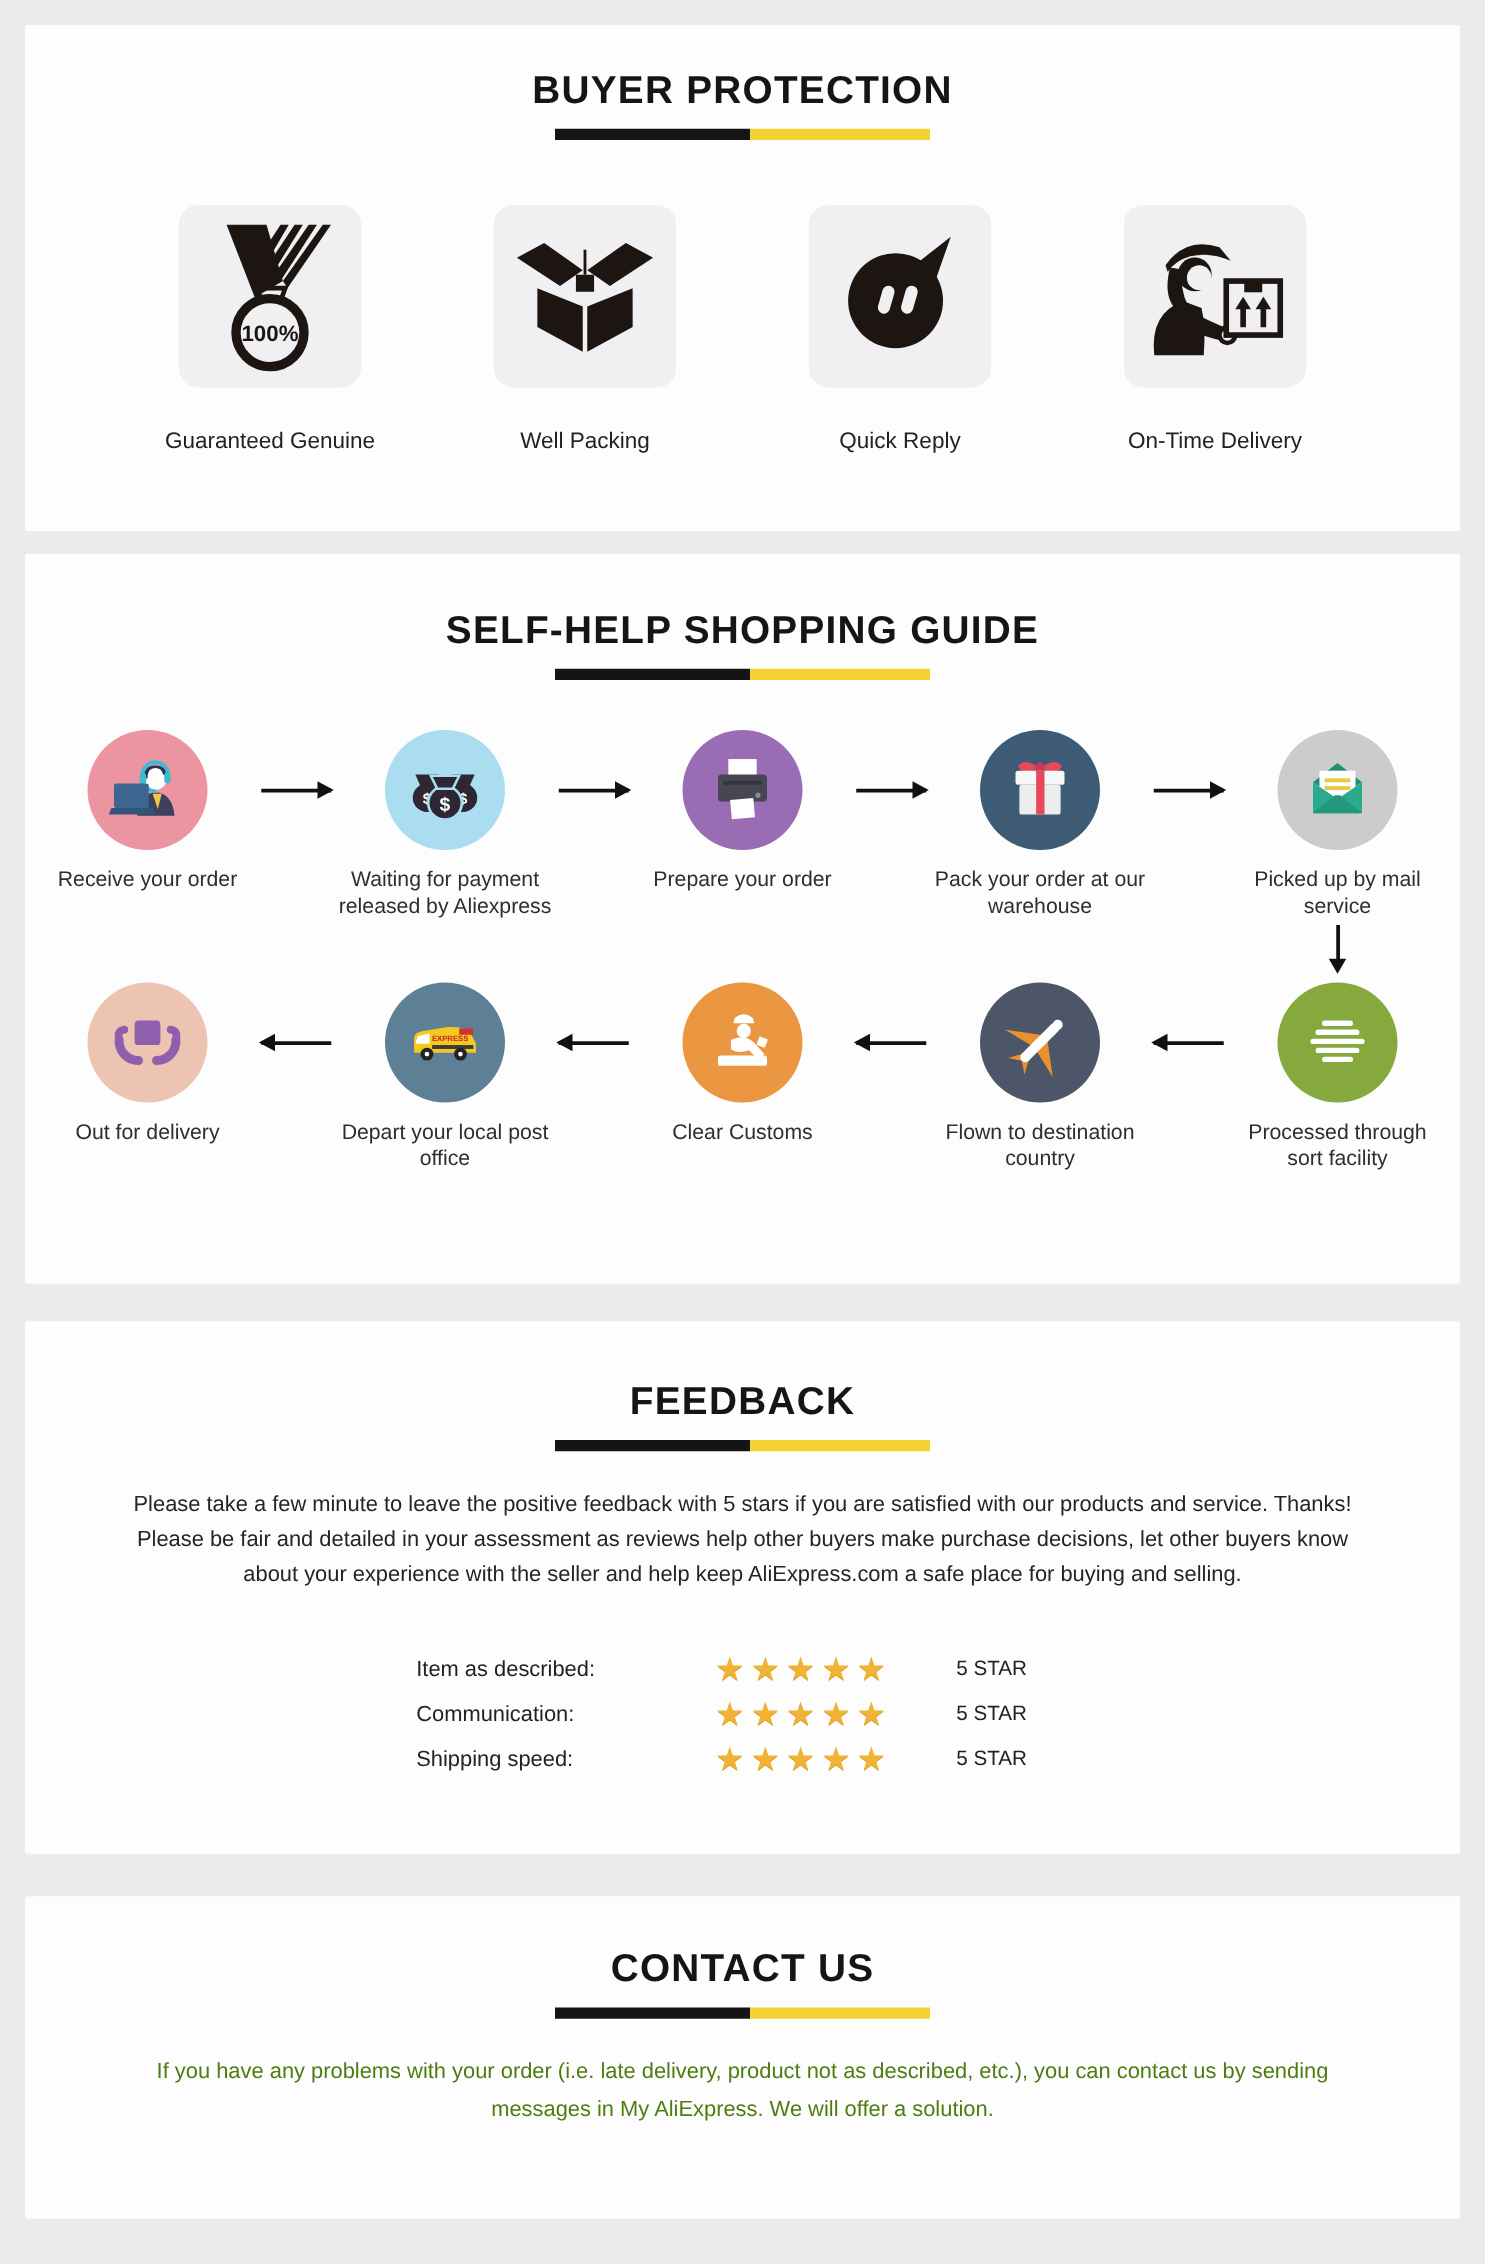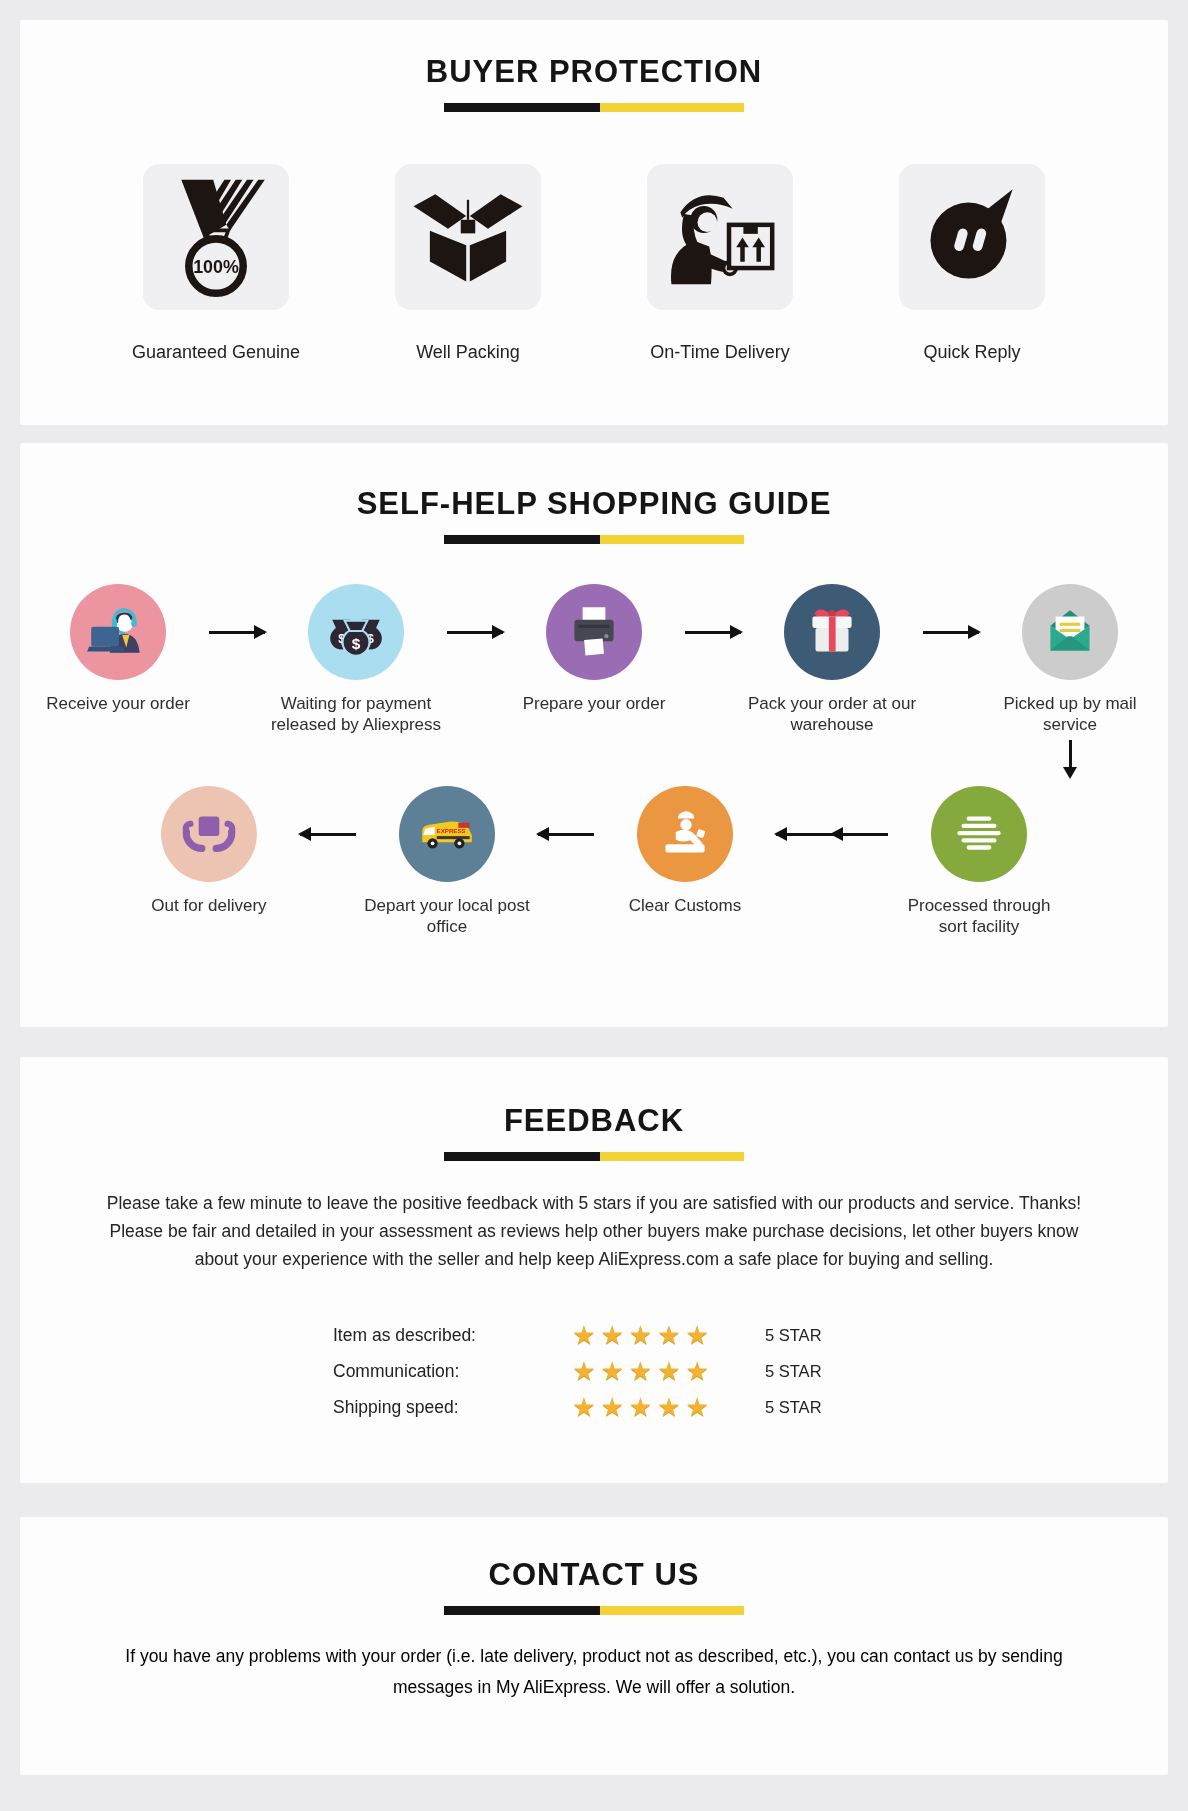--- a/index.html
+++ b/index.html
@@ -87,21 +87,21 @@
     width:180px; margin-left:30px; text-align:center;
     color:#f2b233; font-size:26px; letter-spacing:5px; line-height:30px;
     text-shadow:0 1px 0 #d6971e;
   }
   .rating-value { width:90px; margin-left:32px; font-size:16.5px; color:#222; }
 
   
   .card-contact { padding:40px 0 72px 0; }
   .contact-text {
     margin:26px auto 0 auto; max-width:1020px; text-align:center;
-    font-size:17.5px; line-height:31px; color:#000000;
+    font-size:17.5px; line-height:31px; color:#4d7c0f;
   }
 </style>
 </head>
 <body>
 
 <div class="page">
 
   <section class="card card-bp">
     <h2 class="sec-title">BUYER PROTECTION</h2>
     <div class="rule">
@@ -132,20 +132,32 @@
           <svg width="118" height="100" viewBox="0 0 130 110">
             <polygon points="63,32 29,8 5,21 43,46" fill="#1c1512"></polygon>
             <polygon points="67,32 101,8 125,21 87,46" fill="#1c1512"></polygon>
             <line x1="65" y1="14" x2="65" y2="36" stroke="#1c1512" stroke-width="2.5"></line>
             <polygon points="57,36 73,36 73,51 57,51" fill="#1c1512"></polygon>
             <polygon points="23,48 63,64 63,104 23,82" fill="#1c1512"></polygon>
             <polygon points="107,48 67,64 67,104 107,82" fill="#1c1512"></polygon>
           </svg>
         </div>
         <div class="bp-label">Well Packing</div>
+      </div>
+
+      <div class="bp-col">
+        <div class="tile">
+          <svg width="106" height="106" viewBox="0 0 120 120">
+            <circle cx="56" cy="64" r="43" fill="#1c1512"></circle>
+            <polygon points="78,28 106,6 92,46" fill="#1c1512"></polygon>
+            <rect x="42" y="50" width="11" height="26" rx="5.5" fill="#f0f0f2" transform="rotate(16 47 63)"></rect>
+            <rect x="63" y="50" width="11" height="26" rx="5.5" fill="#f0f0f2" transform="rotate(16 68 63)"></rect>
+          </svg>
+        </div>
+        <div class="bp-label">Quick Reply</div>
       </div>
 
       <div class="bp-col">
         <div class="tile">
           <svg width="126" height="104" viewBox="0 0 140 115">
             <path d="M26,30 Q44,4 74,14 L84,26 Q66,18 48,22 Q34,26 28,36 Z" fill="#1c1512"></path>
             <circle cx="52" cy="38" r="15" fill="#1c1512"></circle>
             <circle cx="56" cy="41" r="11" fill="#f0f0f2"></circle>
             <path d="M30,32 Q24,56 34,68 L46,66 Q38,50 42,34 Z" fill="#1c1512"></path>
             <path d="M16,110 Q12,72 42,62 L58,68 Q62,84 60,110 Z" fill="#1c1512"></path>
@@ -155,32 +167,20 @@
             <rect x="96" y="44" width="16" height="10" fill="#1c1512"></rect>
             <line x1="95" y1="85" x2="95" y2="68" stroke="#1c1512" stroke-width="5"></line>
             <polygon points="88,69 102,69 95,58" fill="#1c1512"></polygon>
             <line x1="113" y1="85" x2="113" y2="68" stroke="#1c1512" stroke-width="5"></line>
             <polygon points="106,69 120,69 113,58" fill="#1c1512"></polygon>
           </svg>
         </div>
         <div class="bp-label">On-Time Delivery</div>
       </div>
 
-      <div class="bp-col">
-        <div class="tile">
-          <svg width="106" height="106" viewBox="0 0 120 120">
-            <circle cx="56" cy="64" r="43" fill="#1c1512"></circle>
-            <polygon points="78,28 106,6 92,46" fill="#1c1512"></polygon>
-            <rect x="42" y="50" width="11" height="26" rx="5.5" fill="#f0f0f2" transform="rotate(16 47 63)"></rect>
-            <rect x="63" y="50" width="11" height="26" rx="5.5" fill="#f0f0f2" transform="rotate(16 68 63)"></rect>
-          </svg>
-        </div>
-        <div class="bp-label">Quick Reply</div>
-      </div>
-
     </div>
   </section>
 
   <section class="card card-guide">
     <h2 class="sec-title">SELF-HELP SHOPPING GUIDE</h2>
     <div class="rule">
       <span class="rule-black"></span>
       <span class="rule-yellow"></span>
     </div>
 
@@ -317,20 +317,35 @@
             <path d="M23,30 q10,-5 18,2 l8,9 -5,4 -7,-7 q-9,3 -14,-1 z" fill="#ffffff"></path>
             <rect x="44" y="28" width="7" height="7" rx="1" fill="#ffffff" transform="rotate(20 47 31)"></rect>
             <rect x="13" y="42" width="38" height="8" rx="2" fill="#ffffff"></rect>
           </svg>
         </div>
         <div class="step-label">Clear Customs</div>
       </div>
 
       <div class="harrow left"></div>
 
+      <div class="step">
+        <div class="circle c-dark">
+          <svg width="66" height="66" viewBox="0 0 64 64">
+            <g transform="rotate(45 32 32)">
+              <polygon points="30,26 6,44 31,38" fill="#e8922e"></polygon>
+              <polygon points="34,26 58,44 33,38" fill="#e8922e"></polygon>
+              <polygon points="29,47 23,58 32,52" fill="#e8922e"></polygon>
+              <polygon points="35,47 41,58 32,52" fill="#e8922e"></polygon>
+              <rect x="28.2" y="12" width="7.6" height="40" rx="3.8" fill="#ffffff"></rect>
+              <circle cx="32" cy="12.5" r="3.8" fill="#ffffff"></circle>
+            </g>
+          </svg>
+        </div>
+        <div class="step-label">Flown to destination country</div>
+      </div>
 
       <div class="harrow left"></div>
 
       <div class="step">
         <div class="circle c-green">
           <svg width="66" height="66" viewBox="0 0 64 64">
             <rect x="20" y="15" width="24" height="4.2" rx="2" fill="#ffffff"></rect>
             <rect x="15" y="22" width="34" height="4.2" rx="2" fill="#ffffff"></rect>
             <rect x="11" y="29" width="42" height="4.2" rx="2" fill="#ffffff"></rect>
             <rect x="15" y="36" width="34" height="4.2" rx="2" fill="#ffffff"></rect>

